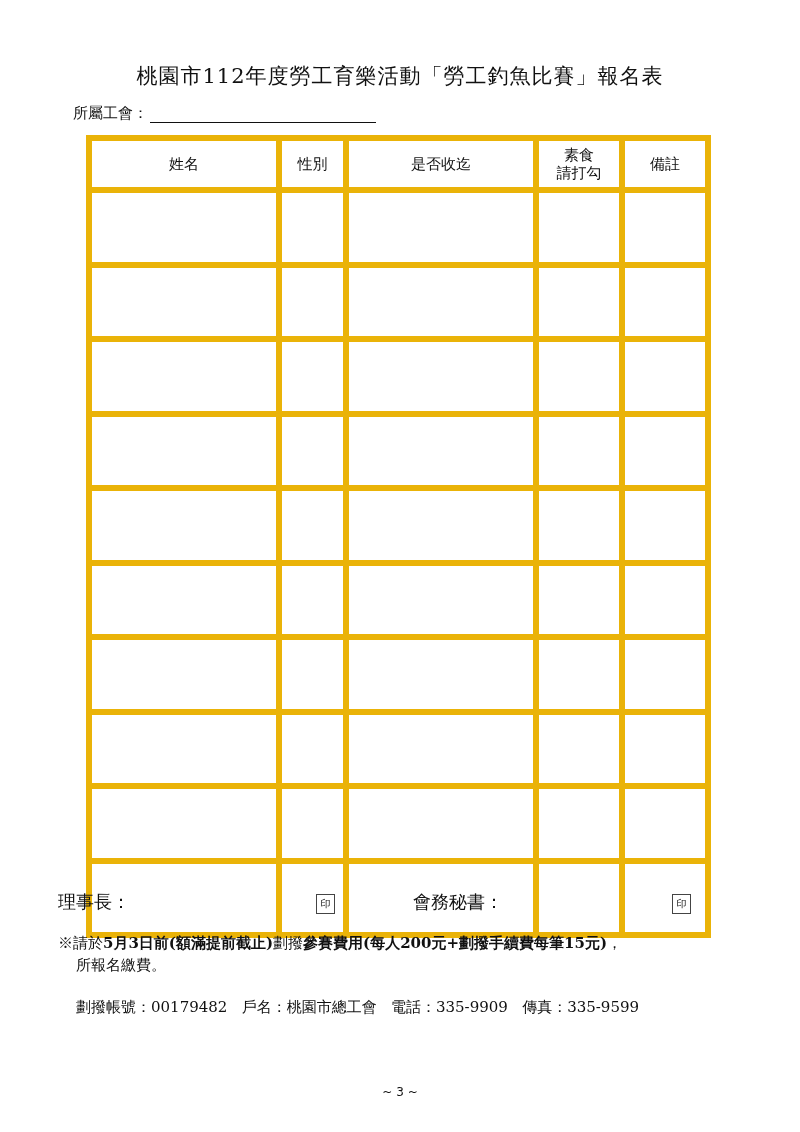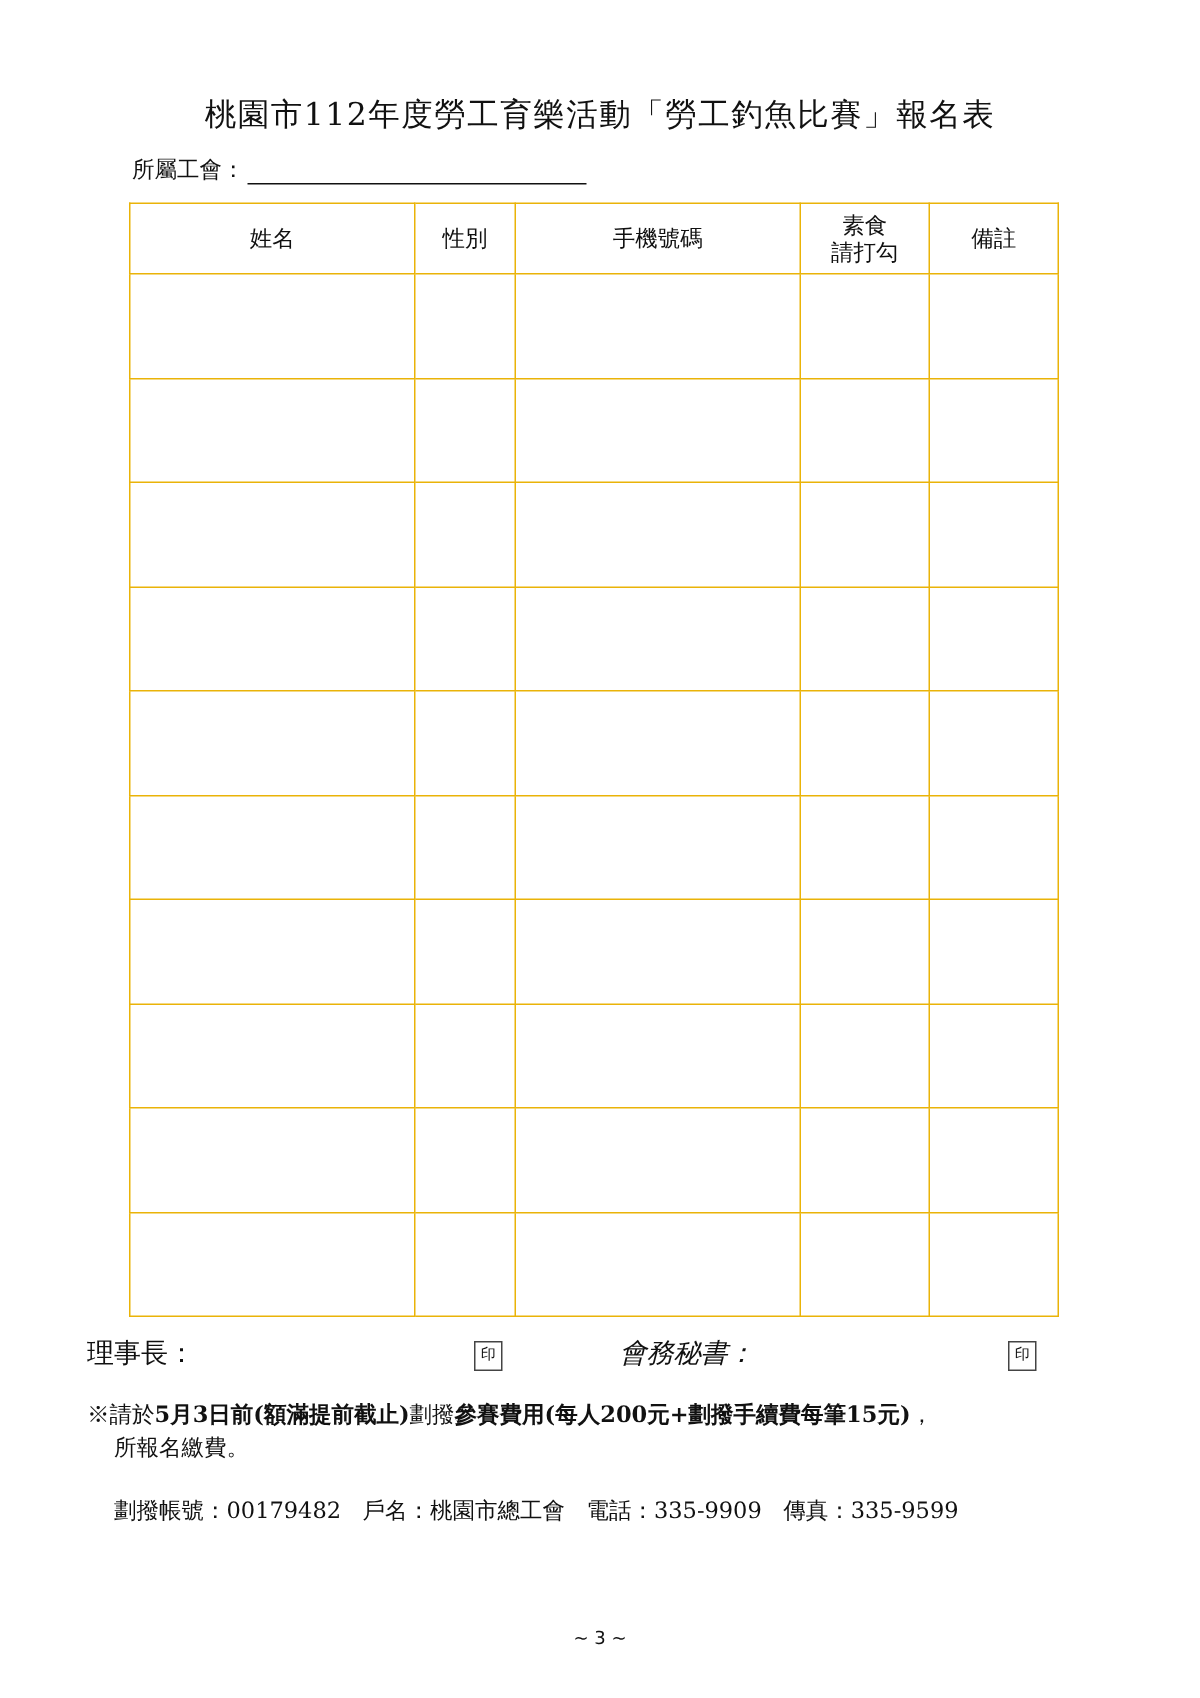--- a/index.html
+++ b/index.html
@@ -6,34 +6,34 @@
   body {
     width: 800px; height: 1132px; position: relative; overflow: hidden;
     font-family: "DejaVu Serif", "Liberation Serif", serif;
     color: #111;
   }
   .title {
     position: absolute; left: 0; top: 62px; width: 800px; text-align: center;
     font-size: 21px; letter-spacing: 1px; font-family: "DejaVu Serif", serif;
   }
   .union-row {
-    position: absolute; left: 88px; top: 104px; font-size: 15px;
+    position: absolute; left: 73px; top: 104px; font-size: 15px;
     display: flex; align-items: flex-end;
   }
   .union-line {
     display: inline-block; width: 226px; height: 18px;
     border-bottom: 1.5px solid #111; margin-left: 2px;
   }
   table.reg {
     position: absolute; left: 86px; top: 135px;
     border-collapse: collapse; table-layout: fixed;
     border: 1.5px solid #333;
   }
   table.reg th, table.reg td {
-    border: 1px solid #eab308; padding: 0; font-weight: normal;
+    border: 6px solid #eab308; padding: 0; font-weight: normal;
     font-size: 15px; text-align: center; vertical-align: middle;
   }
   table.reg th { height: 46px; line-height: 18px; }
   table.reg td { height: 68.5px; }
   .sig-row { position: absolute; top: 890px; font-size: 18px; }
   .seal {
     position: absolute; top: 894px; width: 17px; height: 18px;
     border: 1.5px solid #444; font-size: 10px; line-height: 18px;
     text-align: center; font-family: "DejaVu Sans", sans-serif;
   }
@@ -68,21 +68,21 @@
     <col style="width:190px">
       <col style="width:67px">
       <col style="width:190px">
       <col style="width:86px">
       <col style="width:86px">
   </colgroup>
   <thead>
     <tr>
       <th>姓名</th>
       <th>性別</th>
-      <th>手機號碼</th>
+      <th>是否收迄</th>
       <th>
         <div>素食</div>
         <div>請打勾</div>
       </th>
       <th>備註</th>
     </tr>
   </thead>
   <tbody id="rows">
       <tr>
         <td></td>
@@ -152,21 +152,21 @@
         <td></td>
         <td></td>
         <td></td>
         <td></td>
       </tr>
     </tbody>
 </table>
 
 <div class="sig-row" style="left:58px;">理事長：</div>
 <div class="seal" style="left:316px;">印</div>
-<div class="sig-row" style="left:413px;font-style:italic;">會務秘書：</div>
+<div class="sig-row" style="left:413px;">會務秘書：</div>
 <div class="seal" style="left:672px;">印</div>
 
 <div class="note">
   <div class="l1"><span>※</span><span>請於</span><span class="b">5月3日前(額滿提前截止)</span><span>劃撥</span><span class="b u">參賽費用(每人200元+劃撥手續費每筆15元)</span><span>，</span></div>
   <div class="l3" style="padding-left:18px">所報名繳費。</div>
 </div>
 
 <div class="acct">劃撥帳號：00179482   戶名：桃園市總工會   電話：335-9909   傳真：335-9599</div>
 
 <div class="pageno">~ 3 ~</div>

